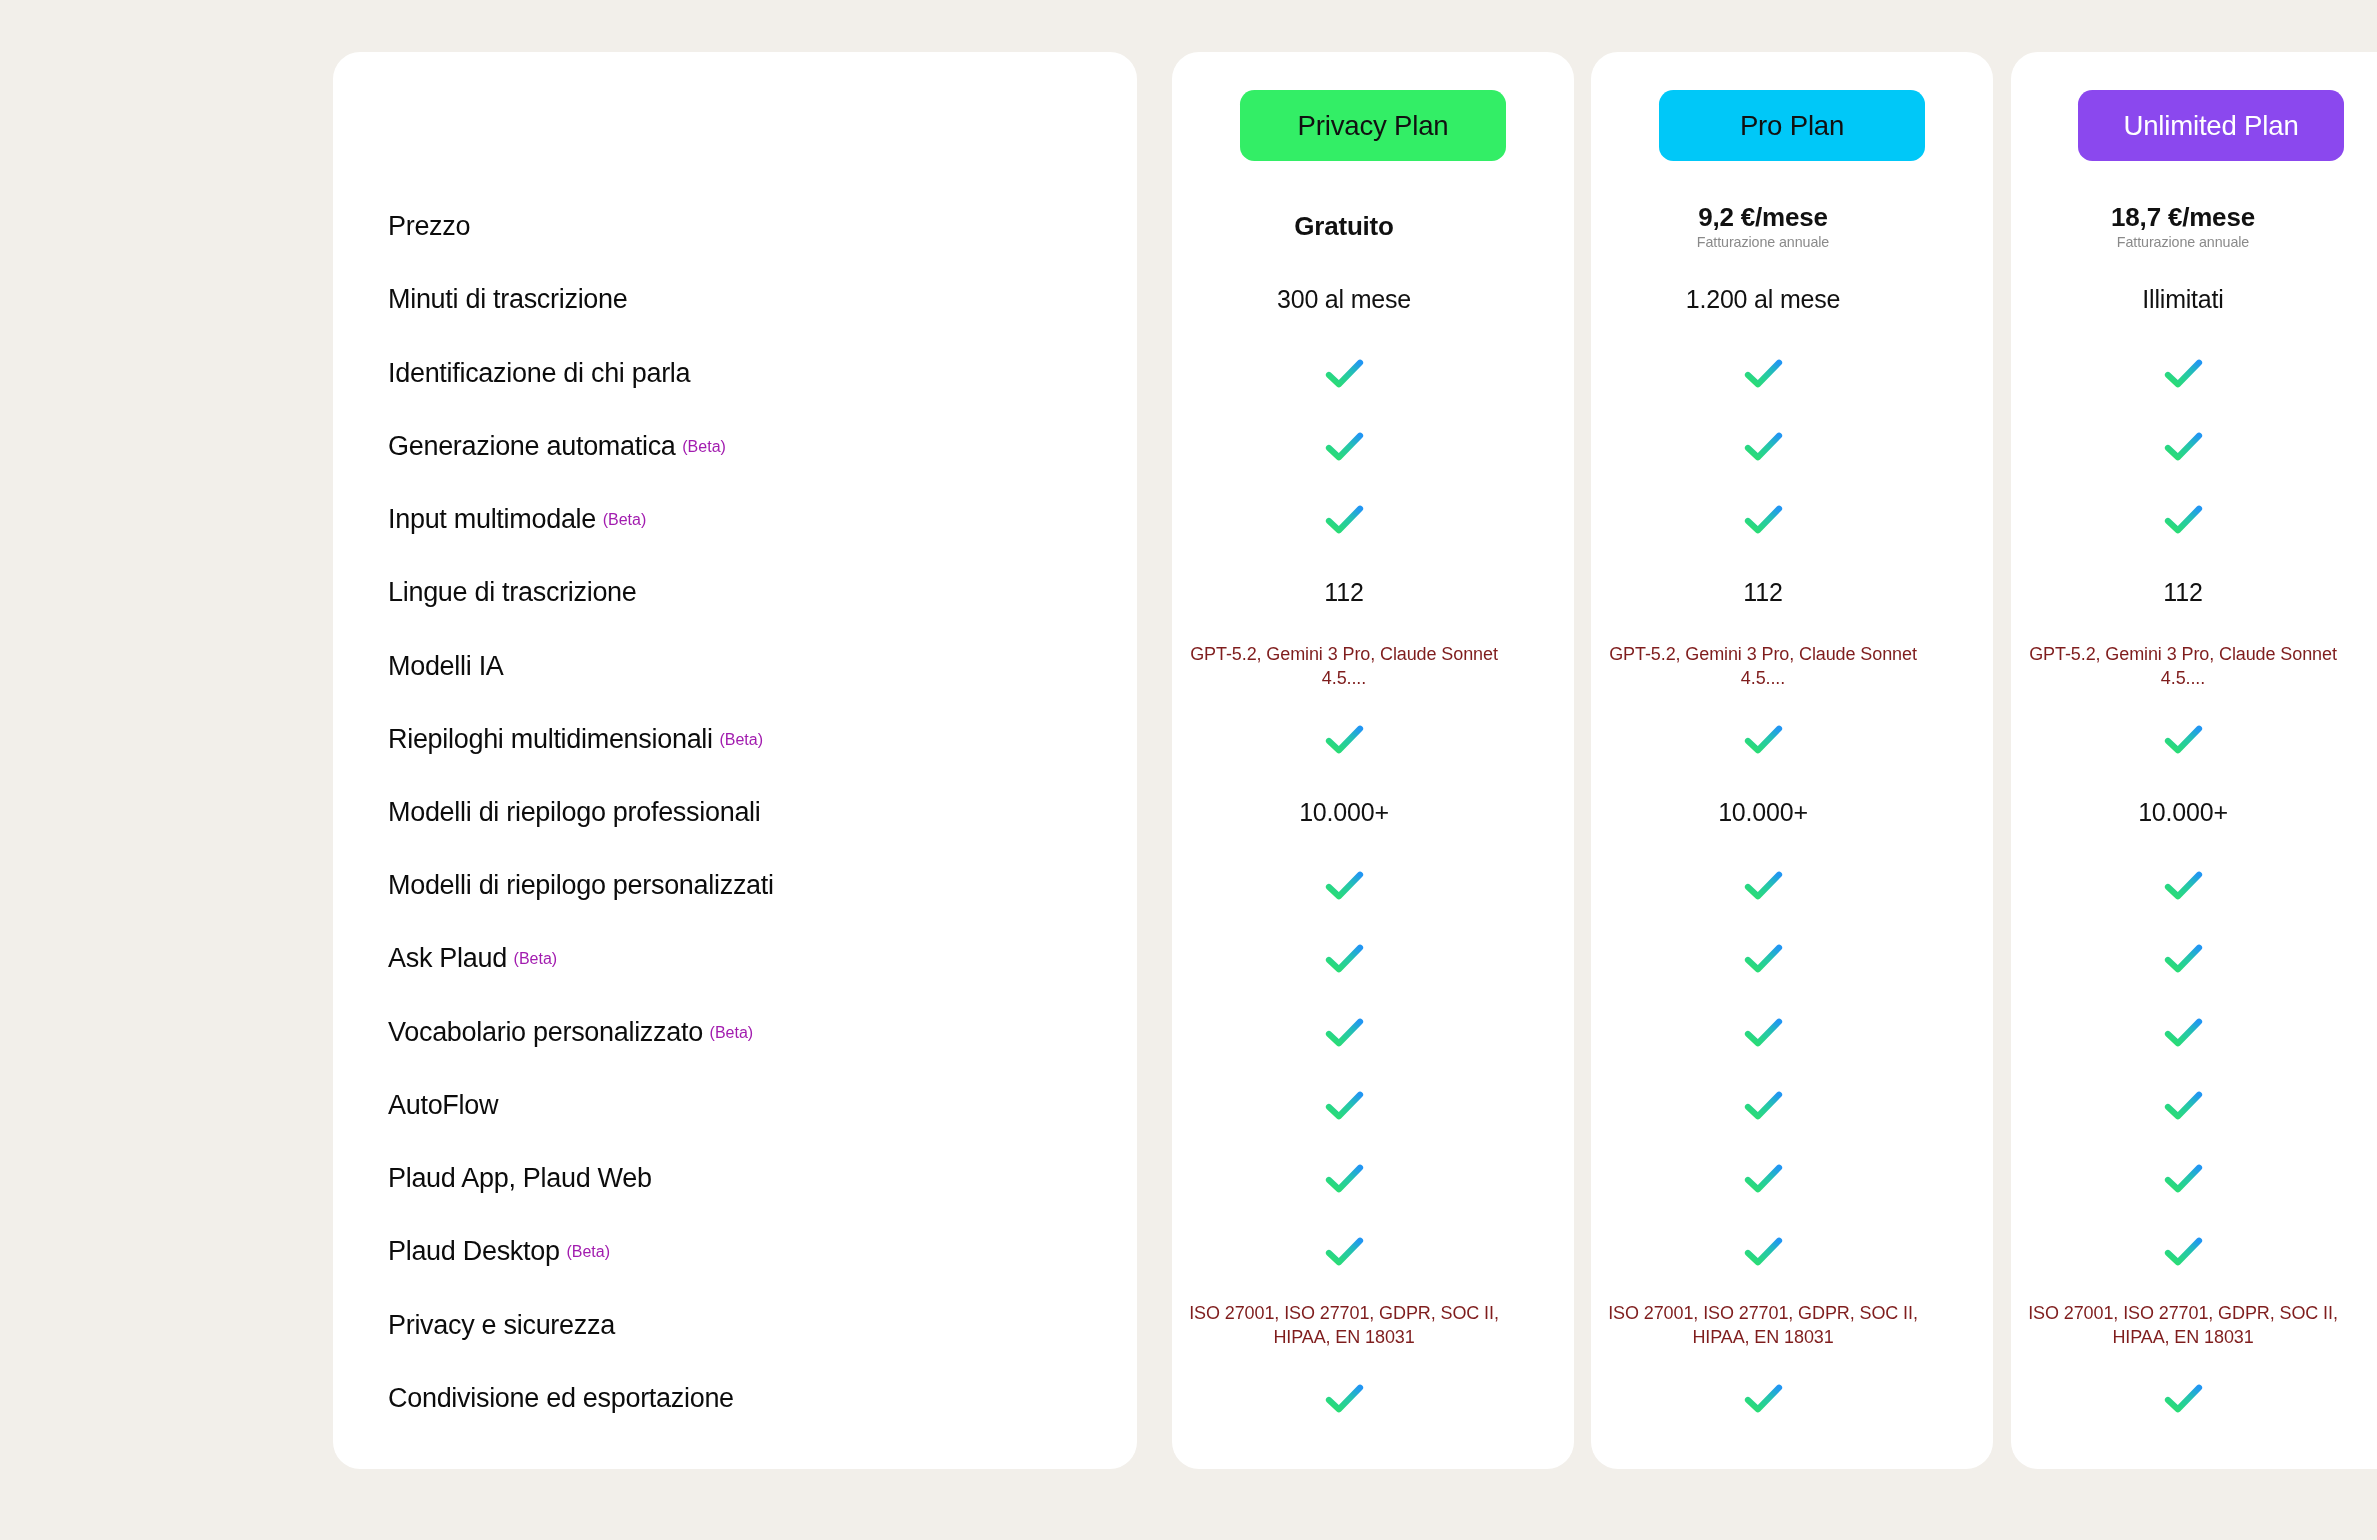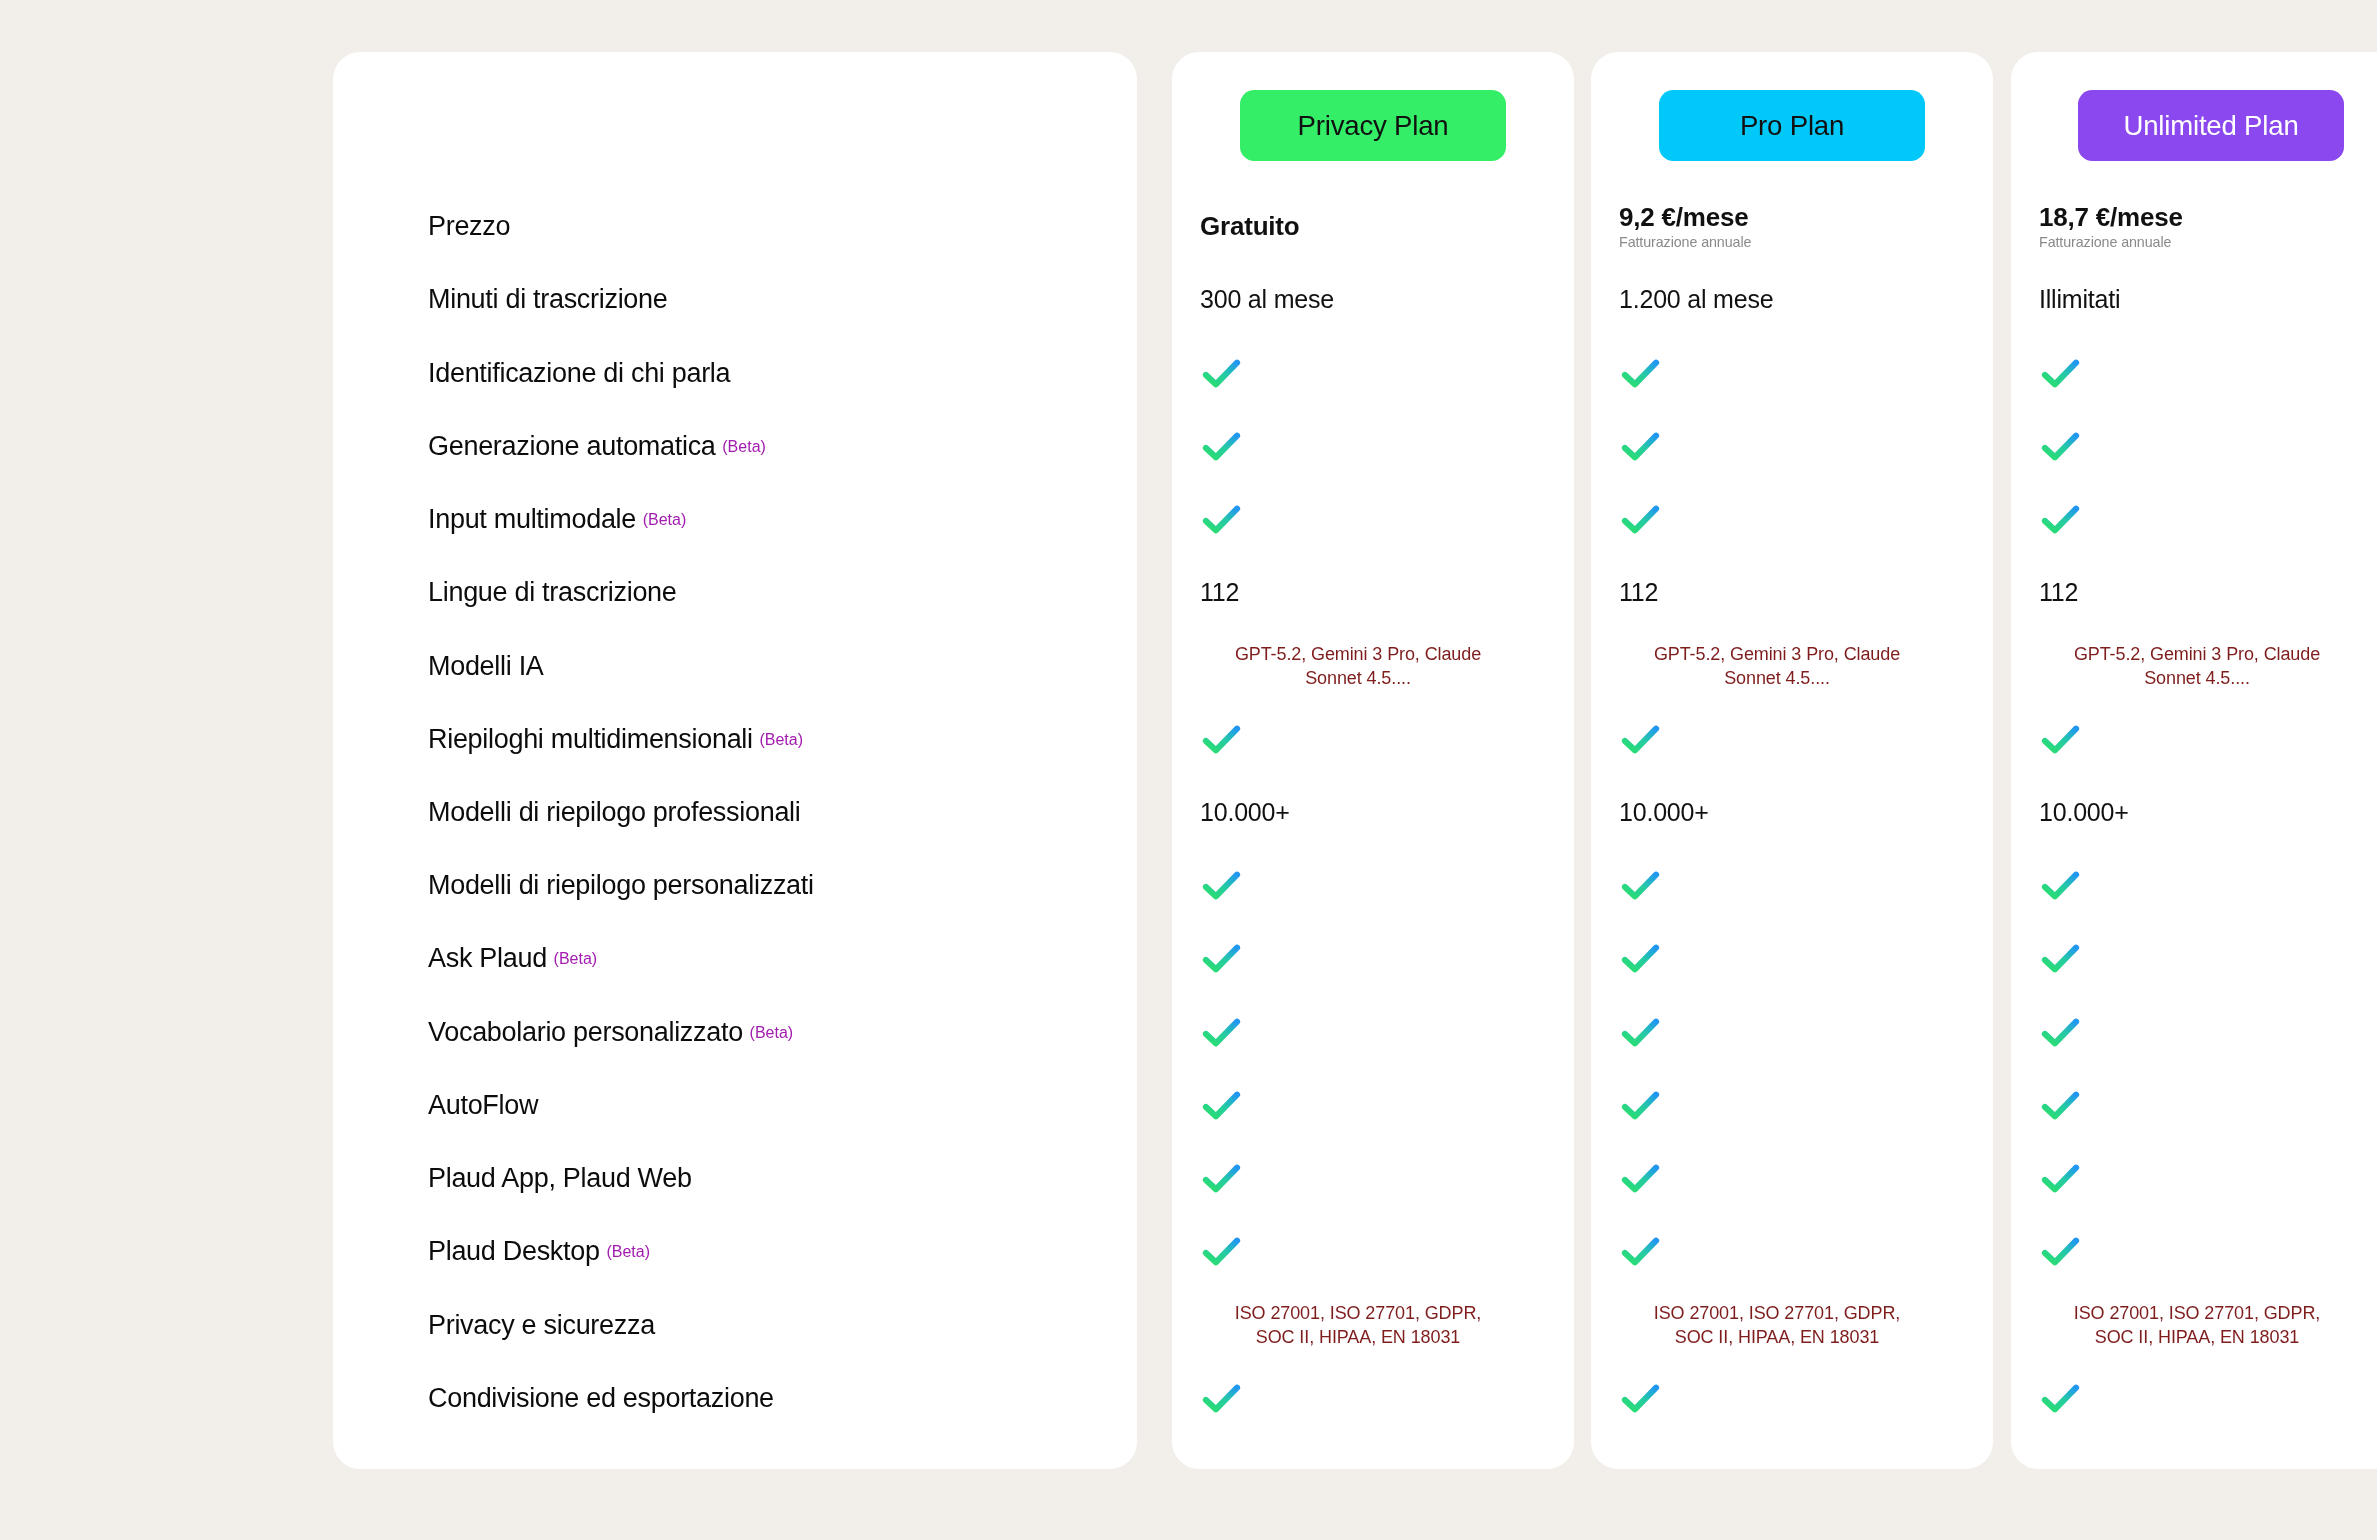--- a/index.html
+++ b/index.html
@@ -74,40 +74,38 @@
     position: absolute;
     left: 388px;
     width: 713px;
     height: 73px;
     display: flex;
     align-items: center;
     font-size: 27px;
     color: #0C0C0C;
     letter-spacing: -0.3px;
     white-space: nowrap;
-    margin-left: 40px;
   }
   .beta {
     font-size: 16px;
     color: #a21caf;
     margin-left: 6.7px;
     letter-spacing: 0;
   }
 
   .cell {
     position: absolute;
     width: 344px;
     height: 73px;
     display: flex;
     flex-direction: column;
-    align-items: flex-start;
+    align-items: center;
     justify-content: center;
     text-align: center;
     box-sizing: border-box;
-    padding-left: 28px;
   }
   .cell.c0 { left: 1172px; }
   .cell.c1 { left: 1591px; }
   .cell.c2 { left: 2011px; }
 
   .val-text {
     font-size: 25px;
     color: #111111;
     letter-spacing: -0.2px;
     line-height: 1.15;

